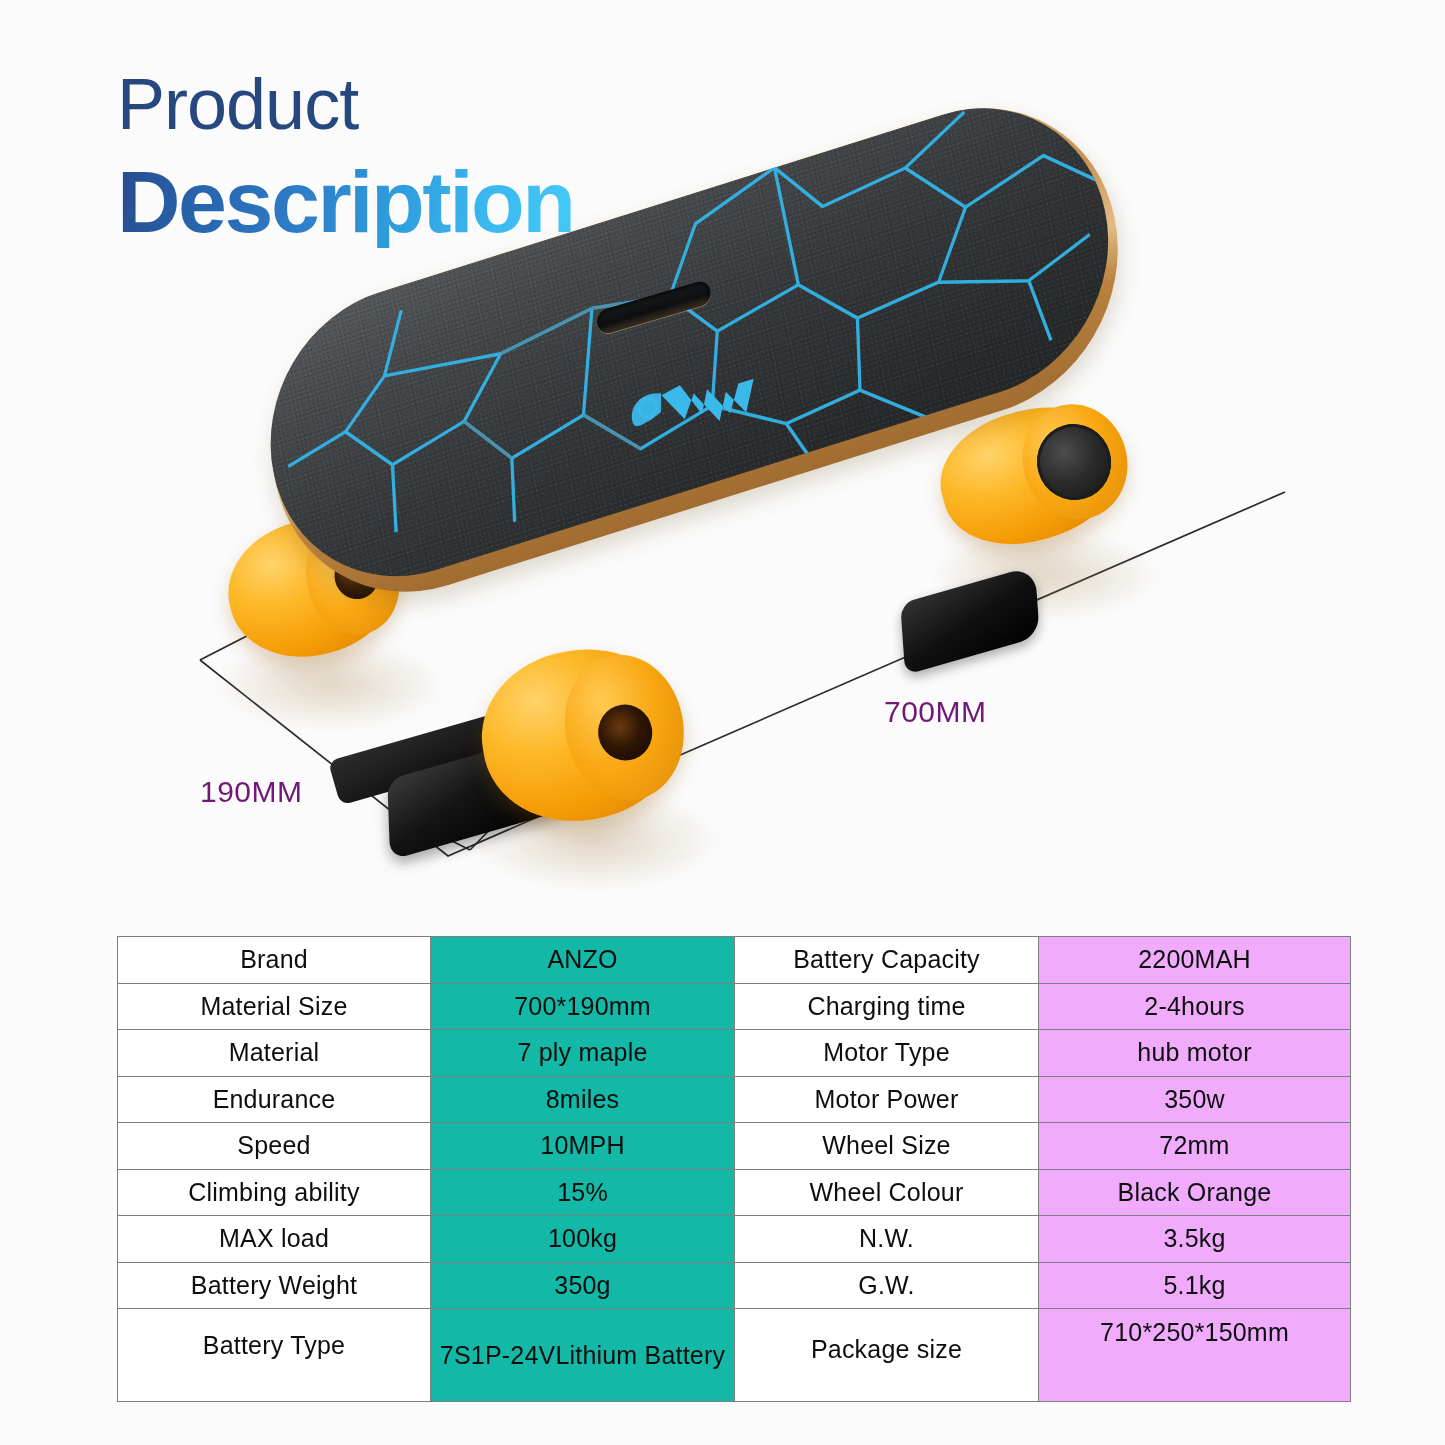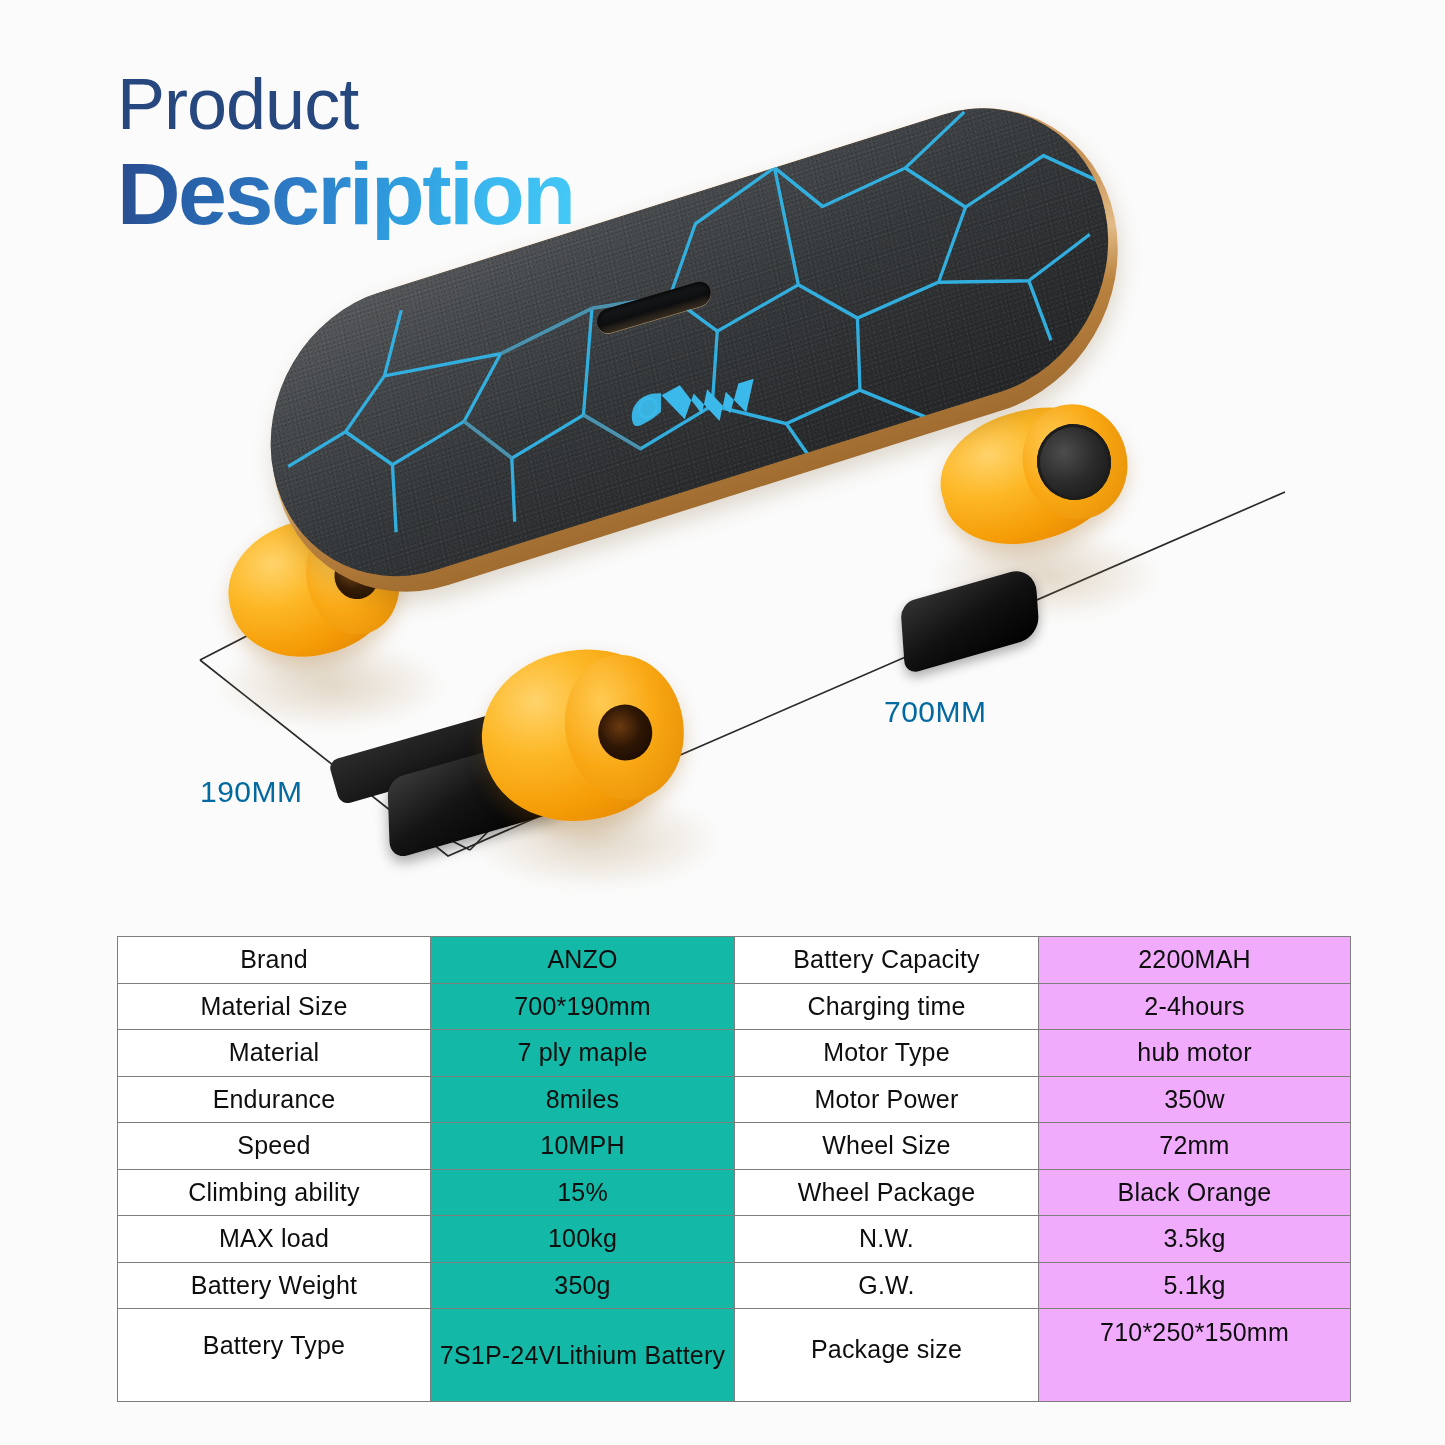--- a/index.html
+++ b/index.html
@@ -13,31 +13,31 @@
 
   
   #title-block{ position:absolute; left:117px; top:68px; }
   #title-line1{
     font-size:72px; font-weight:300; letter-spacing:-1px;
     color:#27477f; line-height:1.0;
     font-family:"Liberation Sans", sans-serif;
   }
   #title-line2{
     font-size:88px; font-weight:bold; letter-spacing:-2.5px;
-    line-height:1.05; margin-top:8px;
+    line-height:1.05; margin-top:16px;
     background-image:linear-gradient(100deg,#2a4b8d 0%,#2763ab 18%,#2e7ac4 38%,#2f9bdd 60%,#3ab8ef 80%,#45caf7 100%);
     -webkit-background-clip:text; background-clip:text;
     -webkit-text-fill-color:transparent; color:transparent;
   }
 
   
   #stage{ position:absolute; left:0; top:170px; width:1445px; height:760px; }
 
   .dimlabel{
-    position:absolute; color:#0369a1; font-size:30px; font-weight:400;
+    position:absolute; color:#701a75; font-size:30px; font-weight:400;
     letter-spacing:0.5px; white-space:nowrap;
     font-family:"Liberation Sans", sans-serif;
   }
 
   
   #board-wrap{ position:absolute; left:0; top:0; width:1445px; height:760px; }
 
   
   #deck{
     position:absolute;
@@ -281,21 +281,21 @@
       </tr>
       <tr>
         <td class="lbl">Speed</td>
         <td class="val">10MPH</td>
         <td class="lbl2">Wheel Size</td>
         <td class="val2">72mm</td>
       </tr>
       <tr>
         <td class="lbl">Climbing ability</td>
         <td class="val">15%</td>
-        <td class="lbl2">Wheel Package</td>
+        <td class="lbl2">Wheel Colour</td>
         <td class="val2">Black Orange</td>
       </tr>
       <tr>
         <td class="lbl">MAX load</td>
         <td class="val">100kg</td>
         <td class="lbl2">N.W.</td>
         <td class="val2">3.5kg</td>
       </tr>
       <tr>
         <td class="lbl">Battery Weight</td>

